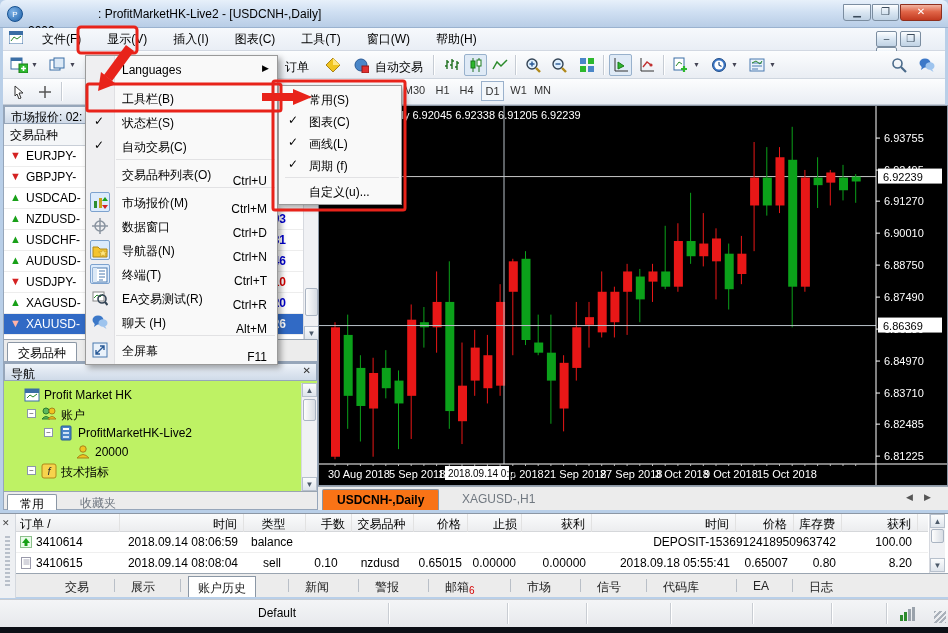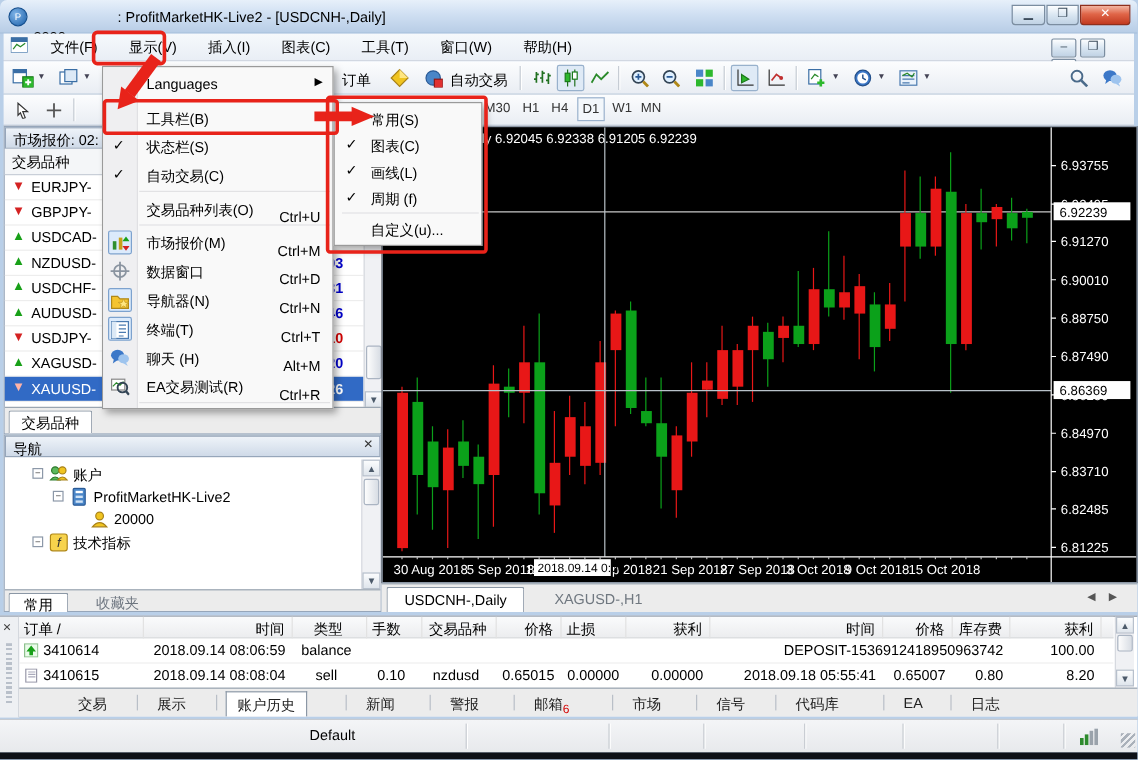--- a/index.html
+++ b/index.html
@@ -48,31 +48,31 @@
   .mw-row.sel .price { color:#fff; }
   .vscroll { position:absolute; width:16px; background:#f0f1f4; border-left:1px solid #d6d9df; }
   .vthumb { position:absolute; left:1px; width:13px; background:linear-gradient(90deg,#fdfdfd,#d8dde4);
     border:1px solid #aab4c2; border-radius:2px; }
   .sarrow { position:absolute; left:0; width:15px; height:14px; text-align:center; font-size:8px;
     color:#4c5a6a; line-height:14px; background:linear-gradient(#fbfcfd,#dfe5ec); border:1px solid #b7c0cc; }
   .bottom-tabs { position:absolute; background:#ececec; border-top:1px solid #9aa5b1; }
   .mini-tab { position:absolute; top:2px; height:19px; padding:2px 10px; background:#fff;
     border:1px solid #8b97a5; border-bottom:none; border-radius:2px 2px 0 0; }
   .mini-tab.gray { background:transparent; border:none; color:#6e7680; }
-  #nav-panel { left:3px; top:362px; width:315px; height:148px; background:#ffffff; border:1px solid #96a6ba; }
+  #nav-panel { left:3px; top:362px; width:315px; height:148px; background:#bef264; border:1px solid #96a6ba; }
   .nav-row { position:relative; height:19px; white-space:nowrap; }
   .nav-exp { position:absolute; top:5px; width:9px; height:9px; border:1px solid #8c98a8; background:#fff;
     font-size:8px; line-height:7px; text-align:center; color:#444; }
   .nav-ico { position:absolute; top:2px; width:16px; height:16px; }
   .nav-lbl { position:absolute; top:3px; }
   
   #chart-wrap { left:318px; top:105px; width:630px; height:381px; background:#000; border:1px solid #8c97a5; }
   #chart-tabs { left:318px; top:486px; width:630px; height:24px; background:#ececec; border-top:1px solid #9aa5b1; }
   .chart-tab { position:absolute; top:2px; height:21px; padding:3px 14px; }
-  .chart-tab.active { background:#ffffff; border:1px solid #8b97a5; border-bottom:none; border-radius:2px 2px 0 0; }
+  .chart-tab.active { background:#f97316; border:1px solid #8b97a5; border-bottom:none; border-radius:2px 2px 0 0;font-weight:bold; }
   .chart-tab.idle { color:#707880; }
   .tab-nav { position:absolute; top:5px; font-size:9px; color:#555; }
   
   #terminal { left:0; top:513px; width:948px; height:84px; background:#fff; border-top:1px solid #8c97a5; }
   #term-grip { position:absolute; left:0; top:0; width:16px; height:84px; background:#eef0f3;
     border-right:1px solid #d4d8de; }
   .t-hcell { position:absolute; top:0; height:18px; padding-top:2px; font-size:12px;
     border-right:1px solid #e2e2e2; }
   .t-cell { position:absolute; font-size:12px; white-space:nowrap; }
   #term-tabs { left:16px; top:573px; width:932px; height:24px; background:#ececec; border-top:1px solid #9aa5b1; }
@@ -307,20 +307,28 @@
     <div class="mini-tab" style="left:3px;">交易品种</div>
   </div>
 </div>
 
 <div id="nav-panel" class="abs">
   <div class="panel-hdr">
     <span>导航</span>
     <span class="abs" style="right:6px;top:2px;font-size:10px;color:#333;">✕</span>
   </div>
   <div id="nav-tree" class="abs" style="left:0;top:22px;width:296px;">
+      <div class="nav-row">
+        <span class="nav-ico" style="left: 20px;"><svg width="16" height="16" viewBox="0 0 16 16">
+            <rect x="1" y="2" width="14" height="12" fill="#fff" stroke="#3a6ea5"></rect>
+            <rect x="1" y="2" width="14" height="4" fill="#3a6ea5"></rect>
+            <path d="M3 11 L6 8 L9 10 L13 7" stroke="#2a8a2a" fill="none"></path>
+          </svg></span>
+        <span class="nav-lbl" style="left: 40px;">Profit Market HK</span>
+      </div>
       <div class="nav-row">
         <span class="nav-exp" style="left: 23px;">−</span>
         <span class="nav-ico" style="left: 37px;"><svg width="16" height="16" viewBox="0 0 16 16">
             <circle cx="5" cy="5" r="3" fill="#5cb85c" stroke="#2d7a2d"></circle>
             <path d="M1 13 q4 -5 8 0 z" fill="#5cb85c" stroke="#2d7a2d"></path>
             <circle cx="11" cy="5" r="3" fill="#f0c420" stroke="#a8821a"></circle>
             <path d="M7 13 q4 -5 8 0 z" fill="#f0c420" stroke="#a8821a"></path>
           </svg></span>
         <span class="nav-lbl" style="left: 57px;">账户</span>
       </div>
@@ -543,24 +551,24 @@
 
 <div id="terminal" class="abs">
   <div id="term-grip">
     <div style="position:absolute;left:2px;top:4px;font-size:9px;color:#444;">✕</div>
     <div style="position:absolute;left:5px;top:22px;width:5px;height:50px;background:repeating-linear-gradient(#b9c0ca 0 2px,transparent 2px 4px);"></div>
   </div>
   <div id="term-header" class="abs" style="left:16px;top:0;width:912px;height:18px;background:linear-gradient(#fafbfc,#ecedef);border-bottom:1px solid #d5d7da;">
       <div class="t-hcell" style="left: 0px; width: 104px; text-align: left; padding-left: 4px; padding-right: 6px;">订单 /</div>
       <div class="t-hcell" style="left: 104px; width: 124px; text-align: right; padding-left: 4px; padding-right: 6px;">时间</div>
       <div class="t-hcell" style="left: 228px; width: 62px; text-align: center; padding-left: 4px; padding-right: 6px;">类型</div>
-      <div class="t-hcell" style="left: 290px; width: 46px; text-align: left; padding-left: 4px; padding-right: 6px;">手数</div>
+      <div class="t-hcell" style="left: 290px; width: 46px; text-align: right; padding-left: 4px; padding-right: 6px;">手数</div>
       <div class="t-hcell" style="left: 336px; width: 62px; text-align: center; padding-left: 4px; padding-right: 6px;">交易品种</div>
       <div class="t-hcell" style="left: 398px; width: 54px; text-align: right; padding-left: 4px; padding-right: 6px;">价格</div>
-      <div class="t-hcell" style="left: 452px; width: 54px; text-align: left; padding-left: 4px; padding-right: 4px;">止损</div>
+      <div class="t-hcell" style="left: 452px; width: 54px; text-align: right; padding-left: 4px; padding-right: 4px;">止损</div>
       <div class="t-hcell" style="left: 506px; width: 70px; text-align: right; padding-left: 4px; padding-right: 6px;">获利</div>
       <div class="t-hcell" style="left: 576px; width: 144px; text-align: right; padding-left: 4px; padding-right: 6px;">时间</div>
       <div class="t-hcell" style="left: 720px; width: 58px; text-align: right; padding-left: 4px; padding-right: 6px;">价格</div>
       <div class="t-hcell" style="left: 778px; width: 48px; text-align: right; padding-left: 4px; padding-right: 6px;">库存费</div>
       <div class="t-hcell" style="left: 826px; width: 76px; text-align: right; padding-left: 4px; padding-right: 6px;">获利</div>
     </div>
   <div id="term-rows" class="abs" style="left:16px;top:18px;width:912px;height:42px;overflow:hidden;">
       <div style="position: absolute; left: 0px; top: 0px; width: 912px; height: 21px; border-bottom: 1px solid rgb(239, 239, 239);">
         <span style="position: absolute; left: 4px; top: 4px;"><svg width="12" height="12" viewBox="0 0 12 12">
             <rect x="0.5" y="0.5" width="11" height="11" fill="#eafbea" stroke="#8cc08c"></rect>
@@ -695,39 +703,47 @@
       <span class="vm-ico active"><svg width="16" height="16" viewBox="0 0 16 16" style="margin-top: 2px;">
           <rect x="1" y="1" width="14" height="14" fill="#fff" stroke="#4a7ab0"></rect>
           <rect x="1" y="1" width="4" height="14" fill="#dce9f6"></rect>
           <path d="M7 4 h6 M7 7 h6 M7 10 h6 M7 13 h4" stroke="#4a7ab0"></path>
         </svg></span>
       <span class="vm-lbl">终端(T)</span>
       <span class="vm-sc">Ctrl+T</span>
     </div>
     <div class="vm-row">
       <span class="vm-ico"><svg width="16" height="16" viewBox="0 0 16 16" style="margin-top: 2px;">
+          <rect x="1" y="2" width="11" height="9" fill="#fff" stroke="#888"></rect>
+          <path d="M2 8 L5 5 L8 7 L11 4" stroke="#2a8a2a" fill="none"></path>
+          <circle cx="10" cy="9" r="4" fill="none" stroke="#345" stroke-width="1.6"></circle>
+          <line x1="13" y1="12" x2="15.5" y2="15" stroke="#345" stroke-width="2"></line>
+        </svg></span>
+      <span class="vm-lbl">EA交易测试(R)</span>
+      <span class="vm-sc">Ctrl+R</span>
+    </div>
+    <div class="vm-row">
+      <span class="vm-ico"><svg width="16" height="16" viewBox="0 0 16 16" style="margin-top: 2px;">
           <ellipse cx="6" cy="6" rx="5.5" ry="4.5" fill="#3c78c8"></ellipse>
           <path d="M3 9 L2 13 L6 10" fill="#3c78c8"></path>
           <ellipse cx="11" cy="9" rx="4.5" ry="3.8" fill="#9ec4ee"></ellipse>
           <path d="M13 12 L14.5 15 L10.5 12.6" fill="#9ec4ee"></path>
         </svg></span>
       <span class="vm-lbl">聊天 (H)</span>
       <span class="vm-sc">Alt+M</span>
     </div>
+    <div class="menusep"></div>
     <div class="vm-row">
       <span class="vm-ico"><svg width="16" height="16" viewBox="0 0 16 16" style="margin-top: 2px;">
-          <rect x="1" y="2" width="11" height="9" fill="#fff" stroke="#888"></rect>
-          <path d="M2 8 L5 5 L8 7 L11 4" stroke="#2a8a2a" fill="none"></path>
-          <circle cx="10" cy="9" r="4" fill="none" stroke="#345" stroke-width="1.6"></circle>
-          <line x1="13" y1="12" x2="15.5" y2="15" stroke="#345" stroke-width="2"></line>
+          <rect x="1" y="1" width="14" height="14" fill="#eaf2fb" stroke="#4a7ab0"></rect>
+          <path d="M4 12 L12 4 M4 8 V12 H8 M12 8 V4 H8" stroke="#2a5a96" stroke-width="1.4" fill="none"></path>
         </svg></span>
-      <span class="vm-lbl">EA交易测试(R)</span>
-      <span class="vm-sc">Ctrl+R</span>
-    </div>
-    <div class="menusep"></div>
+      <span class="vm-lbl">全屏幕</span>
+      <span class="vm-sc">F11</span>
+    </div>
   </div>
 <div id="submenu" class="abs">
     <div class="sm-row">
       <span class="sm-check">✓</span>
       <span class="sm-lbl">常用(S)</span>
     </div>
     <div class="sm-row">
       <span class="sm-check">✓</span>
       <span class="sm-lbl">图表(C)</span>
     </div>

